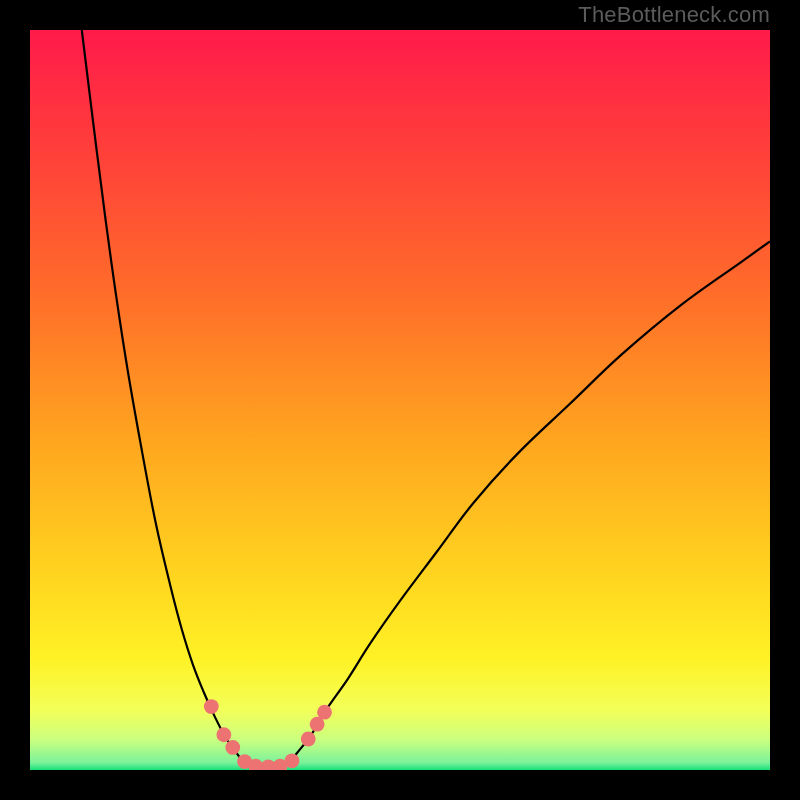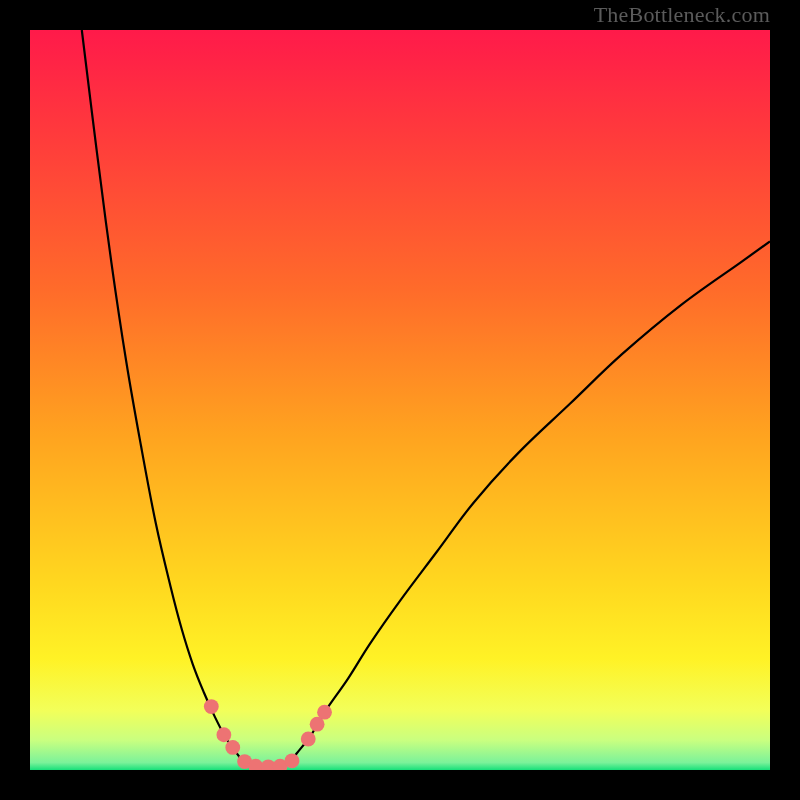--- a/index.html
+++ b/index.html
@@ -52,21 +52,21 @@
   .dots-svg {
     position: absolute;
     inset: 0;
     width: 740px;
     height: 740px;
   }
   .watermark {
     position: absolute;
     top: 2px;
     right: 30px;
-    font-family: Liberation Serif, serif;
+    font-family: Liberation Sans, sans-serif;
     font-size: 22px;
     color: #5b5b5b;
     letter-spacing: 0.2px;
   }
   .curve-path {
     fill: none;
     stroke: #000;
     stroke-width: 2.2;
   }
   .dot {

